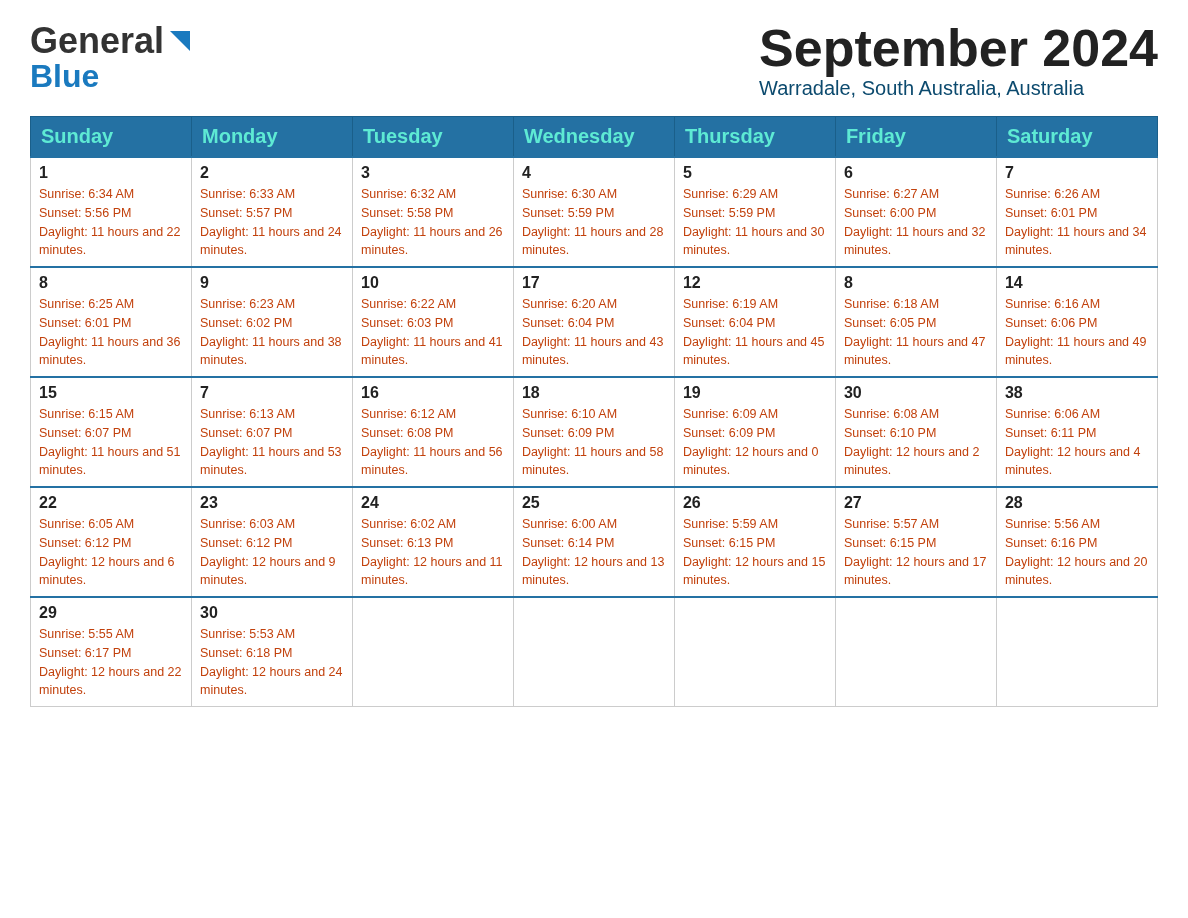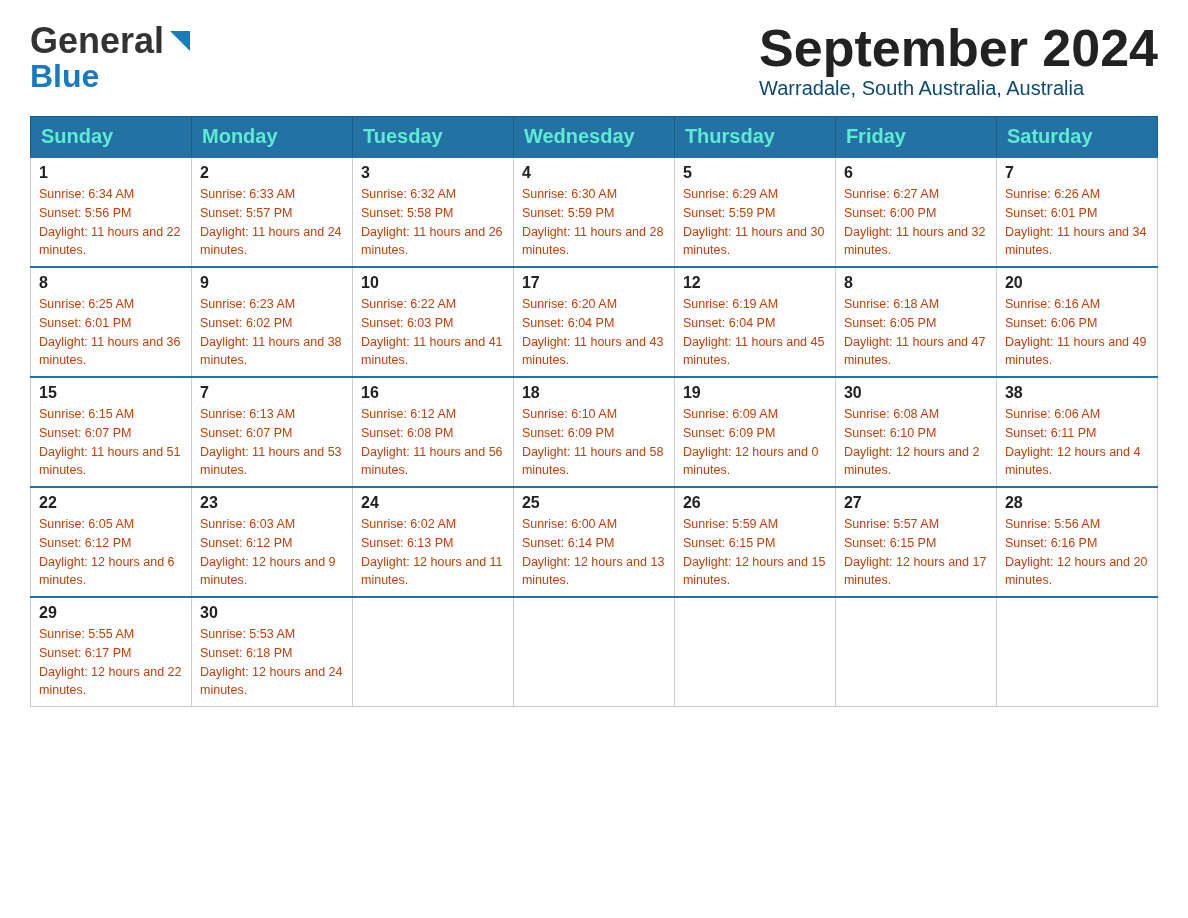--- a/index.html
+++ b/index.html
@@ -228,21 +228,21 @@
       </td>
         <td>
         <span class="day-number">8</span>
         <div class="day-info">
           Sunrise: 6:18 AM<br>
           Sunset: 6:05 PM<br>
           Daylight: 11 hours and 47 minutes.
         </div>
       </td>
         <td>
-        <span class="day-number">20</span>
+        <span class="day-number">14</span>
         <div class="day-info">
           Sunrise: 6:16 AM<br>
           Sunset: 6:06 PM<br>
           Daylight: 11 hours and 49 minutes.
         </div>
       </td>
       </tr>
       <tr class="week-row">
         <td>
         <span class="day-number">15</span>

